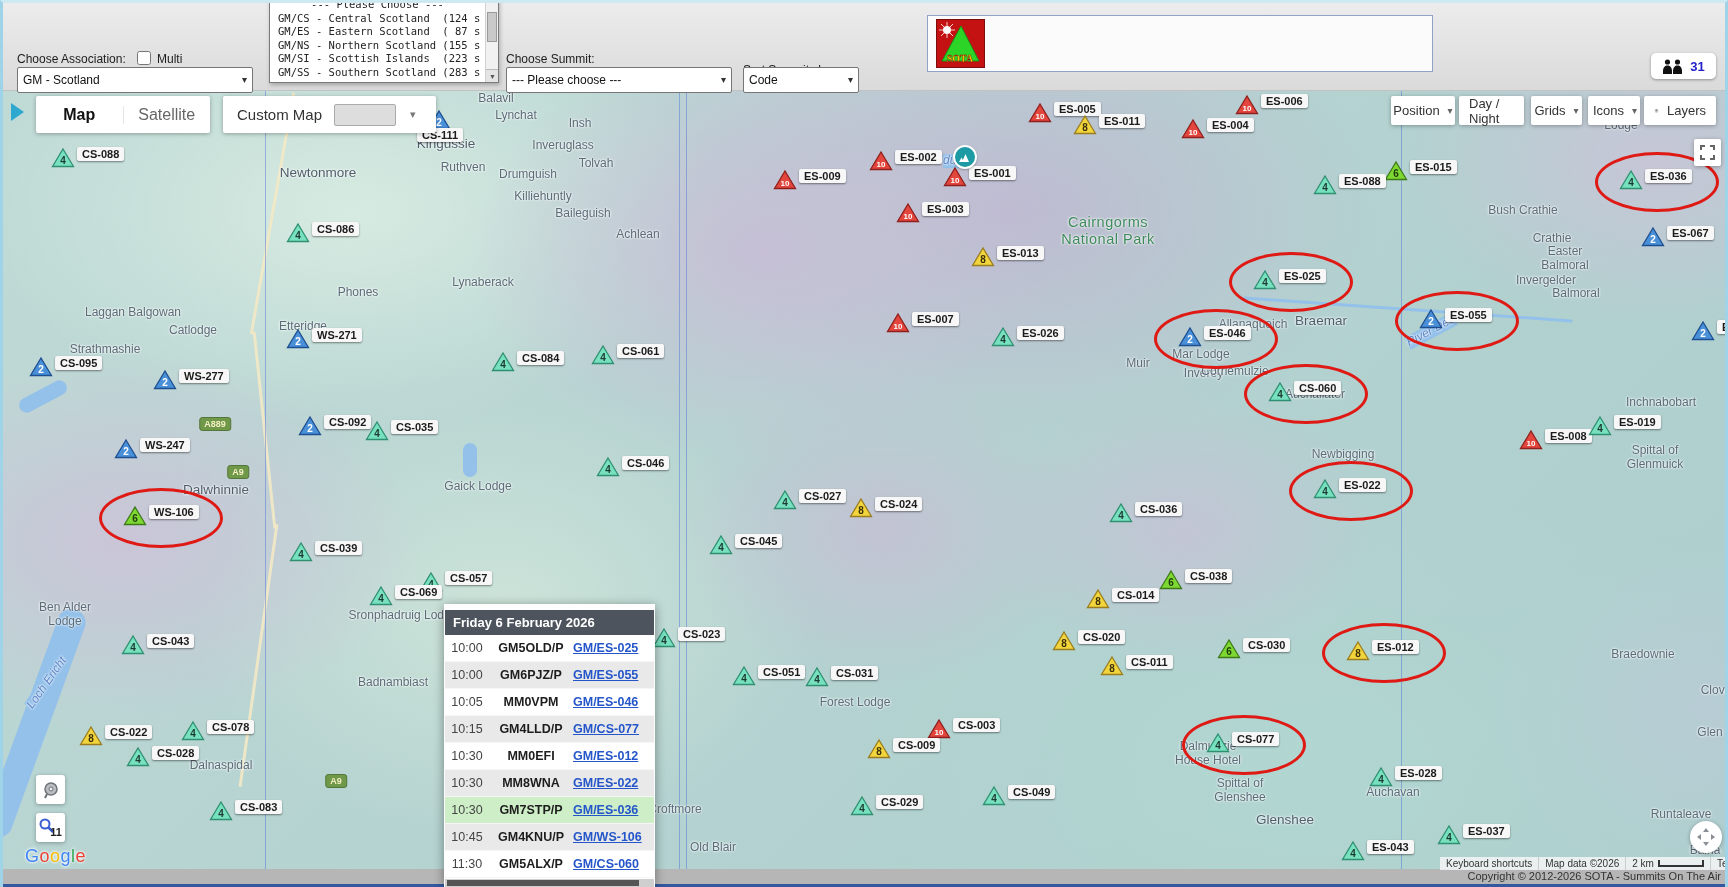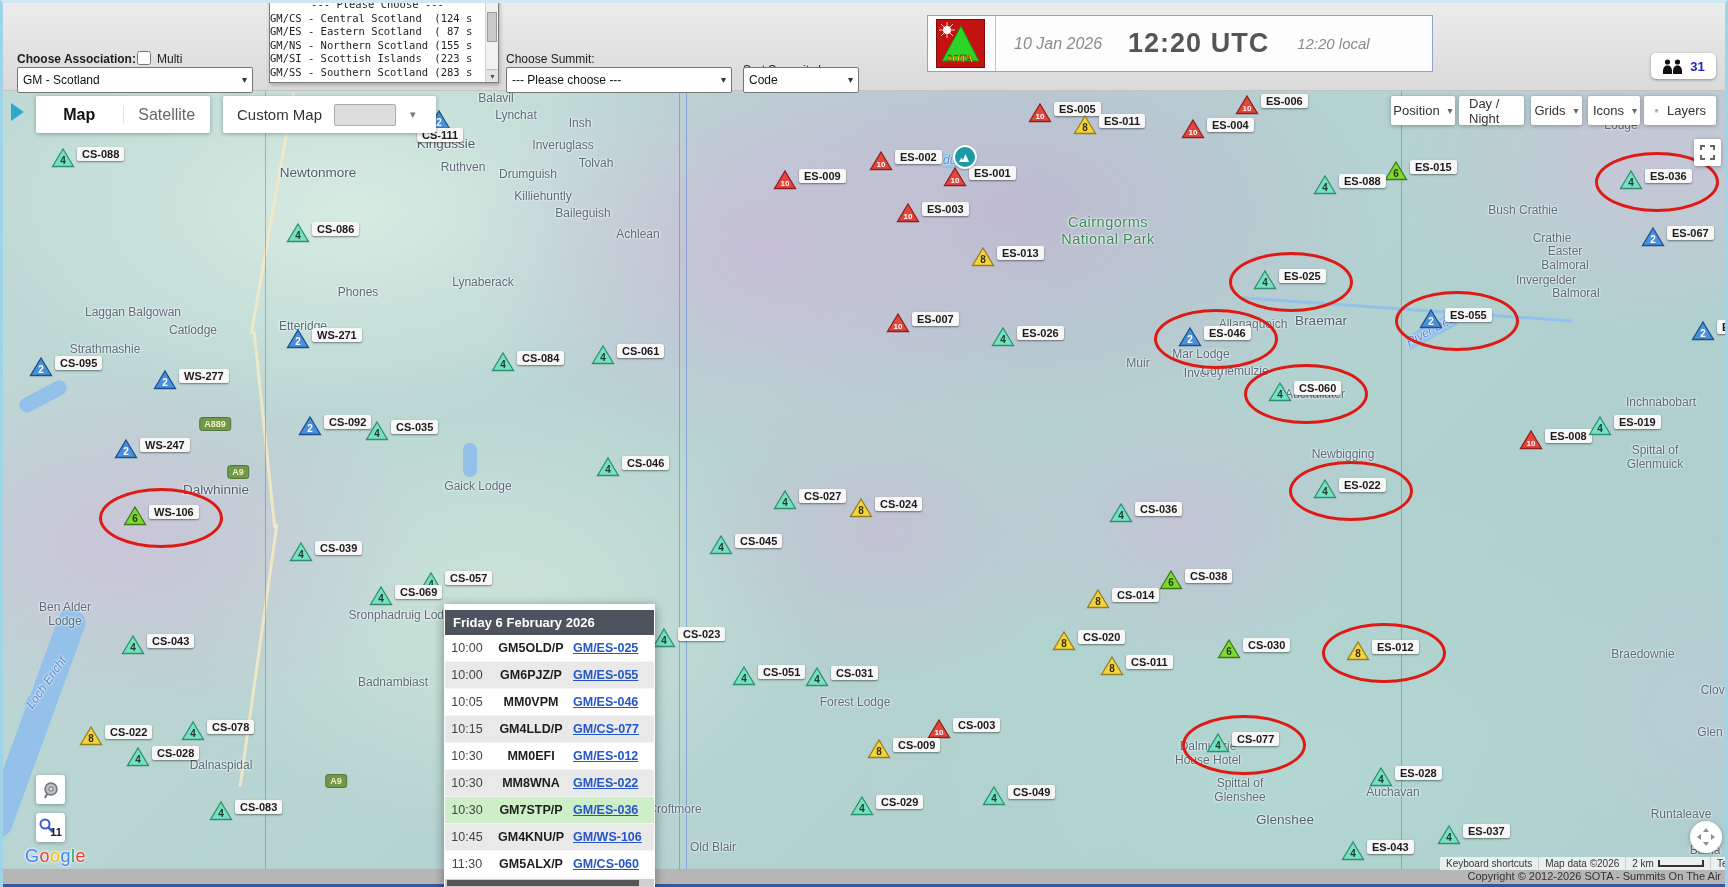--- a/index.html
+++ b/index.html
@@ -29,21 +29,21 @@
   .clocal{font-style:italic;color:#8b8b8b;font-size:15px;}
   .visitors{position:absolute;left:1648px;top:50px;width:65px;height:26px;background:#fff;
     border-radius:5px;box-shadow:0 1px 3px rgba(0,0,0,.35);display:flex;align-items:center;
     justify-content:center;gap:6px;z-index:6;cursor:pointer;}
   .visitors .cnt{color:#2222cc;font-weight:bold;font-size:13px;}
   
   .listbox{position:absolute;left:266px;top:-6px;width:230px;height:86px;background:#fff;
     border:1px solid #7a7a7a;z-index:30;box-shadow:1px 2px 4px rgba(0,0,0,.25);overflow:hidden;}
   .listbox .opts{position:absolute;left:0;top:0;right:13px;}
   .opt{font-family:"DejaVu Sans Mono","Liberation Mono",monospace;font-size:10.5px;
-    line-height:13.5px;color:#222;white-space:pre;padding-left:0;cursor:default;}
+    line-height:13.5px;color:#222;white-space:pre;padding-left:8px;cursor:default;}
   .opt.first{text-align:center;padding-left:0;}
   .lbscroll{position:absolute;right:0;top:0;bottom:0;width:13px;background:#f1f1f1;border-left:1px solid #d0d0d0;}
   .lbthumb{position:absolute;left:1px;top:14px;width:10px;height:30px;background:#c9c9c9;border:1px solid #9a9a9a;}
   .lbbtn{position:absolute;left:0;bottom:0;width:13px;height:13px;background:#e4e4e4;border-top:1px solid #bbb;
     font-size:7px;color:#555;text-align:center;line-height:13px;}
   
   .map{position:absolute;left:0;top:88px;width:1728px;height:778px;overflow:hidden;
     background:
       radial-gradient(ellipse 420px 300px at 760px 160px, rgba(199,191,214,.95), rgba(199,191,214,0) 70%),
       radial-gradient(ellipse 520px 340px at 1010px 120px, rgba(191,184,209,.9), rgba(191,184,209,0) 70%),
@@ -729,21 +729,21 @@
           <span class="pcall">GM5ALX/P</span>
           <span class="pref">GM/CS-060</span>
         </div>
       </div>
     <div class="pscroll">
         <div class="pthumb"></div>
       </div>
   </div>
 
   <div class="header">
-    <div class="hlabel" style="left:14px;top:49px;font-weight:bold;">Choose Association:</div>
+    <div class="hlabel" style="left:14px;top:49px;">Choose Association:</div>
     <input type="checkbox" class="chk" style="left: 134px; top: 48px;">
     <div class="hlabel" style="left:154px;top:49px;">Multi</div>
     <div class="sel" style="left:14px;top:64px;width:236px;">
       <span>GM - Scotland</span>
       <span class="caret">▾</span>
     </div>
 
     <div class="hlabel" style="left:503px;top:49px;">Choose Summit:</div>
     <div class="sel" style="left:503px;top:64px;width:226px;">
       <span>--- Please choose ---</span>
@@ -758,25 +758,20 @@
 
     <div class="clockbox">
       <div class="logo">
         <svg width="47" height="47" viewBox="0 0 47 47">
           <polygon points="5,41 24,6 42,41" fill="#2bd426" stroke="#1a8f18"></polygon>
           <circle cx="10" cy="10" r="4" fill="#ffffff" opacity="0.95"></circle>
           <path d="M10 2 L10 18 M2 10 L18 10 M4 4 L16 16 M16 4 L4 16" stroke="#fff" stroke-width="1" opacity="0.8"></path>
           <text x="23" y="42" text-anchor="middle" font-size="10" font-weight="bold" fill="#ffd400" stroke="#8f0c0c" stroke-width="0.4" font-family="Liberation Serif, serif">SOTA</text>
         </svg>
       </div>
-      <div class="clocktexts">
-        <span class="cdate">10 Jan 2026</span>
-        <span class="cutc">12:20 UTC</span>
-        <span class="clocal">12:20 local</span>
-      </div>
     </div>
 
     <div class="visitors">
       <svg width="22" height="15" viewBox="0 0 22 15" fill="#111">
         <circle cx="5.5" cy="3" r="2.6"></circle>
           <path d="M1 15 L1 12 C1 8.5 3 6.5 5.5 6.5 C8 6.5 10 8.5 10 12 L10 15 Z"></path>
         <circle cx="15.5" cy="3" r="2.6"></circle>
           <path d="M11 15 L11 12 C11 8.5 13 6.5 15.5 6.5 C18 6.5 20 8.5 20 12 L20 15 Z"></path>
       </svg>
       <span class="cnt">31</span>

